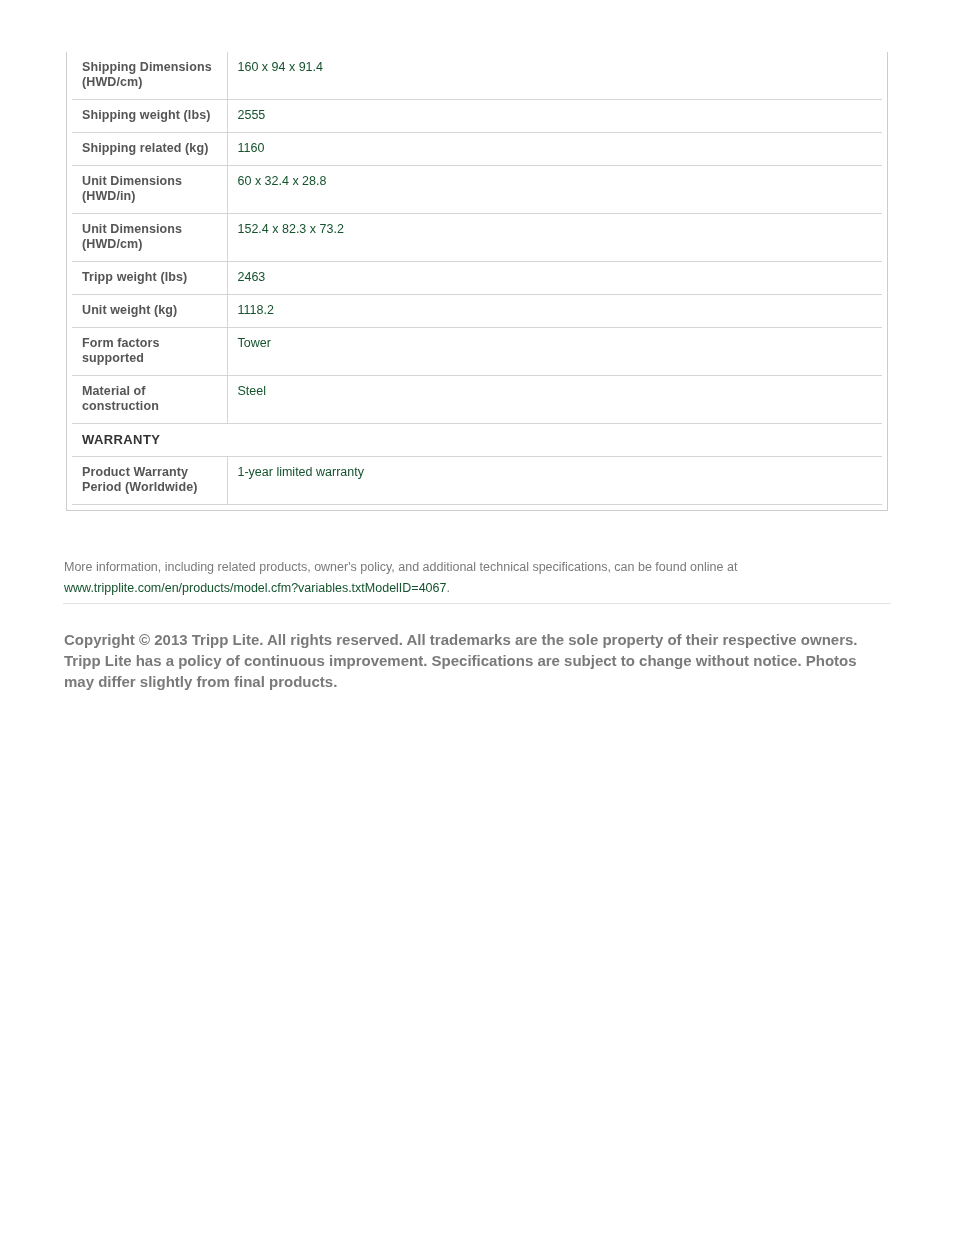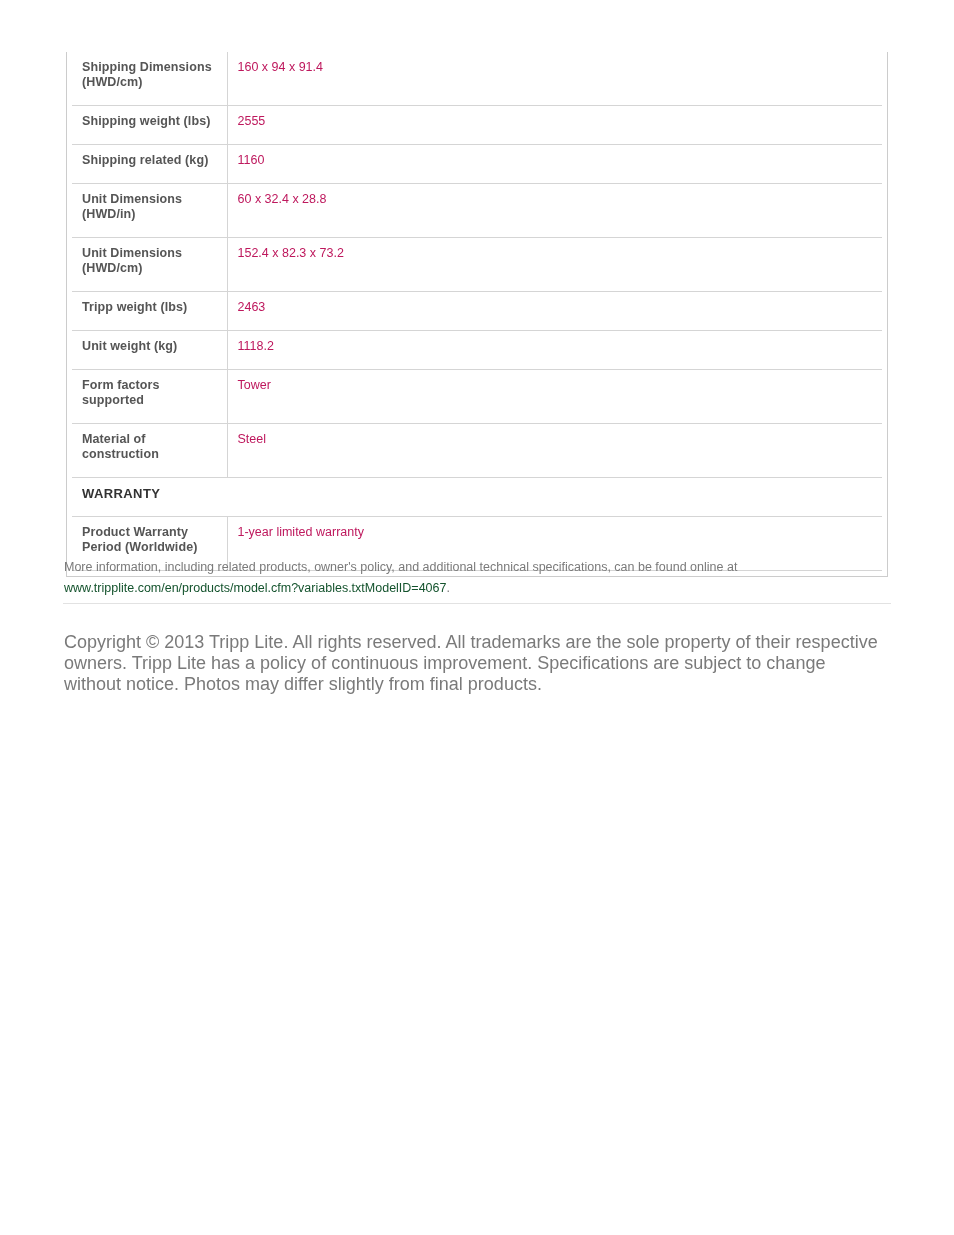--- a/index.html
+++ b/index.html
@@ -38,40 +38,40 @@
   }
 
   table.spec {
     width: 100%;
     border-collapse: collapse;
     table-layout: fixed;
   }
 
   table.spec td {
     vertical-align: top;
-    padding: 8px 10px 15px 10px;
+    padding: 8px 10px 9px 10px;
     border-bottom: 1px solid #d5d5d5;
     box-sizing: border-box;
     margin-top: 36px;
   }
 
   td.label {
     width: 155px;
     font-size: 12.5px;
     font-weight: bold;
     color: #555555;
     line-height: 15px;
     border-right: 1px solid #d5d5d5;
     letter-spacing: 0.1px;
   }
 
   td.value {
     font-size: 12.5px;
     font-weight: normal;
-    color: #be185d;
+    color: #14532d;
     line-height: 15px;
     padding-left: 12px;
   }
 
   tr.tall td {
     height: 47px;
   }
   tr.short td {
     height: 32px;
   }
@@ -120,23 +120,24 @@
     border: none;
     border-top: 1px solid #e2e2e2;
     margin: 0;
   }
 
   .copyright {
     position: absolute;
     left: 64px;
     top: 614px;
     width: 822px;
-    font-size: 18px;
+    font-size: 15px;
     color: #7a7a7a;
     line-height: 21px;
+    font-weight: bold;
   }
 </style>
 </head>
 <body>
 
 <div class="page">
 
   <div class="spec-table-wrap">
     <table class="spec">
       <tbody>

